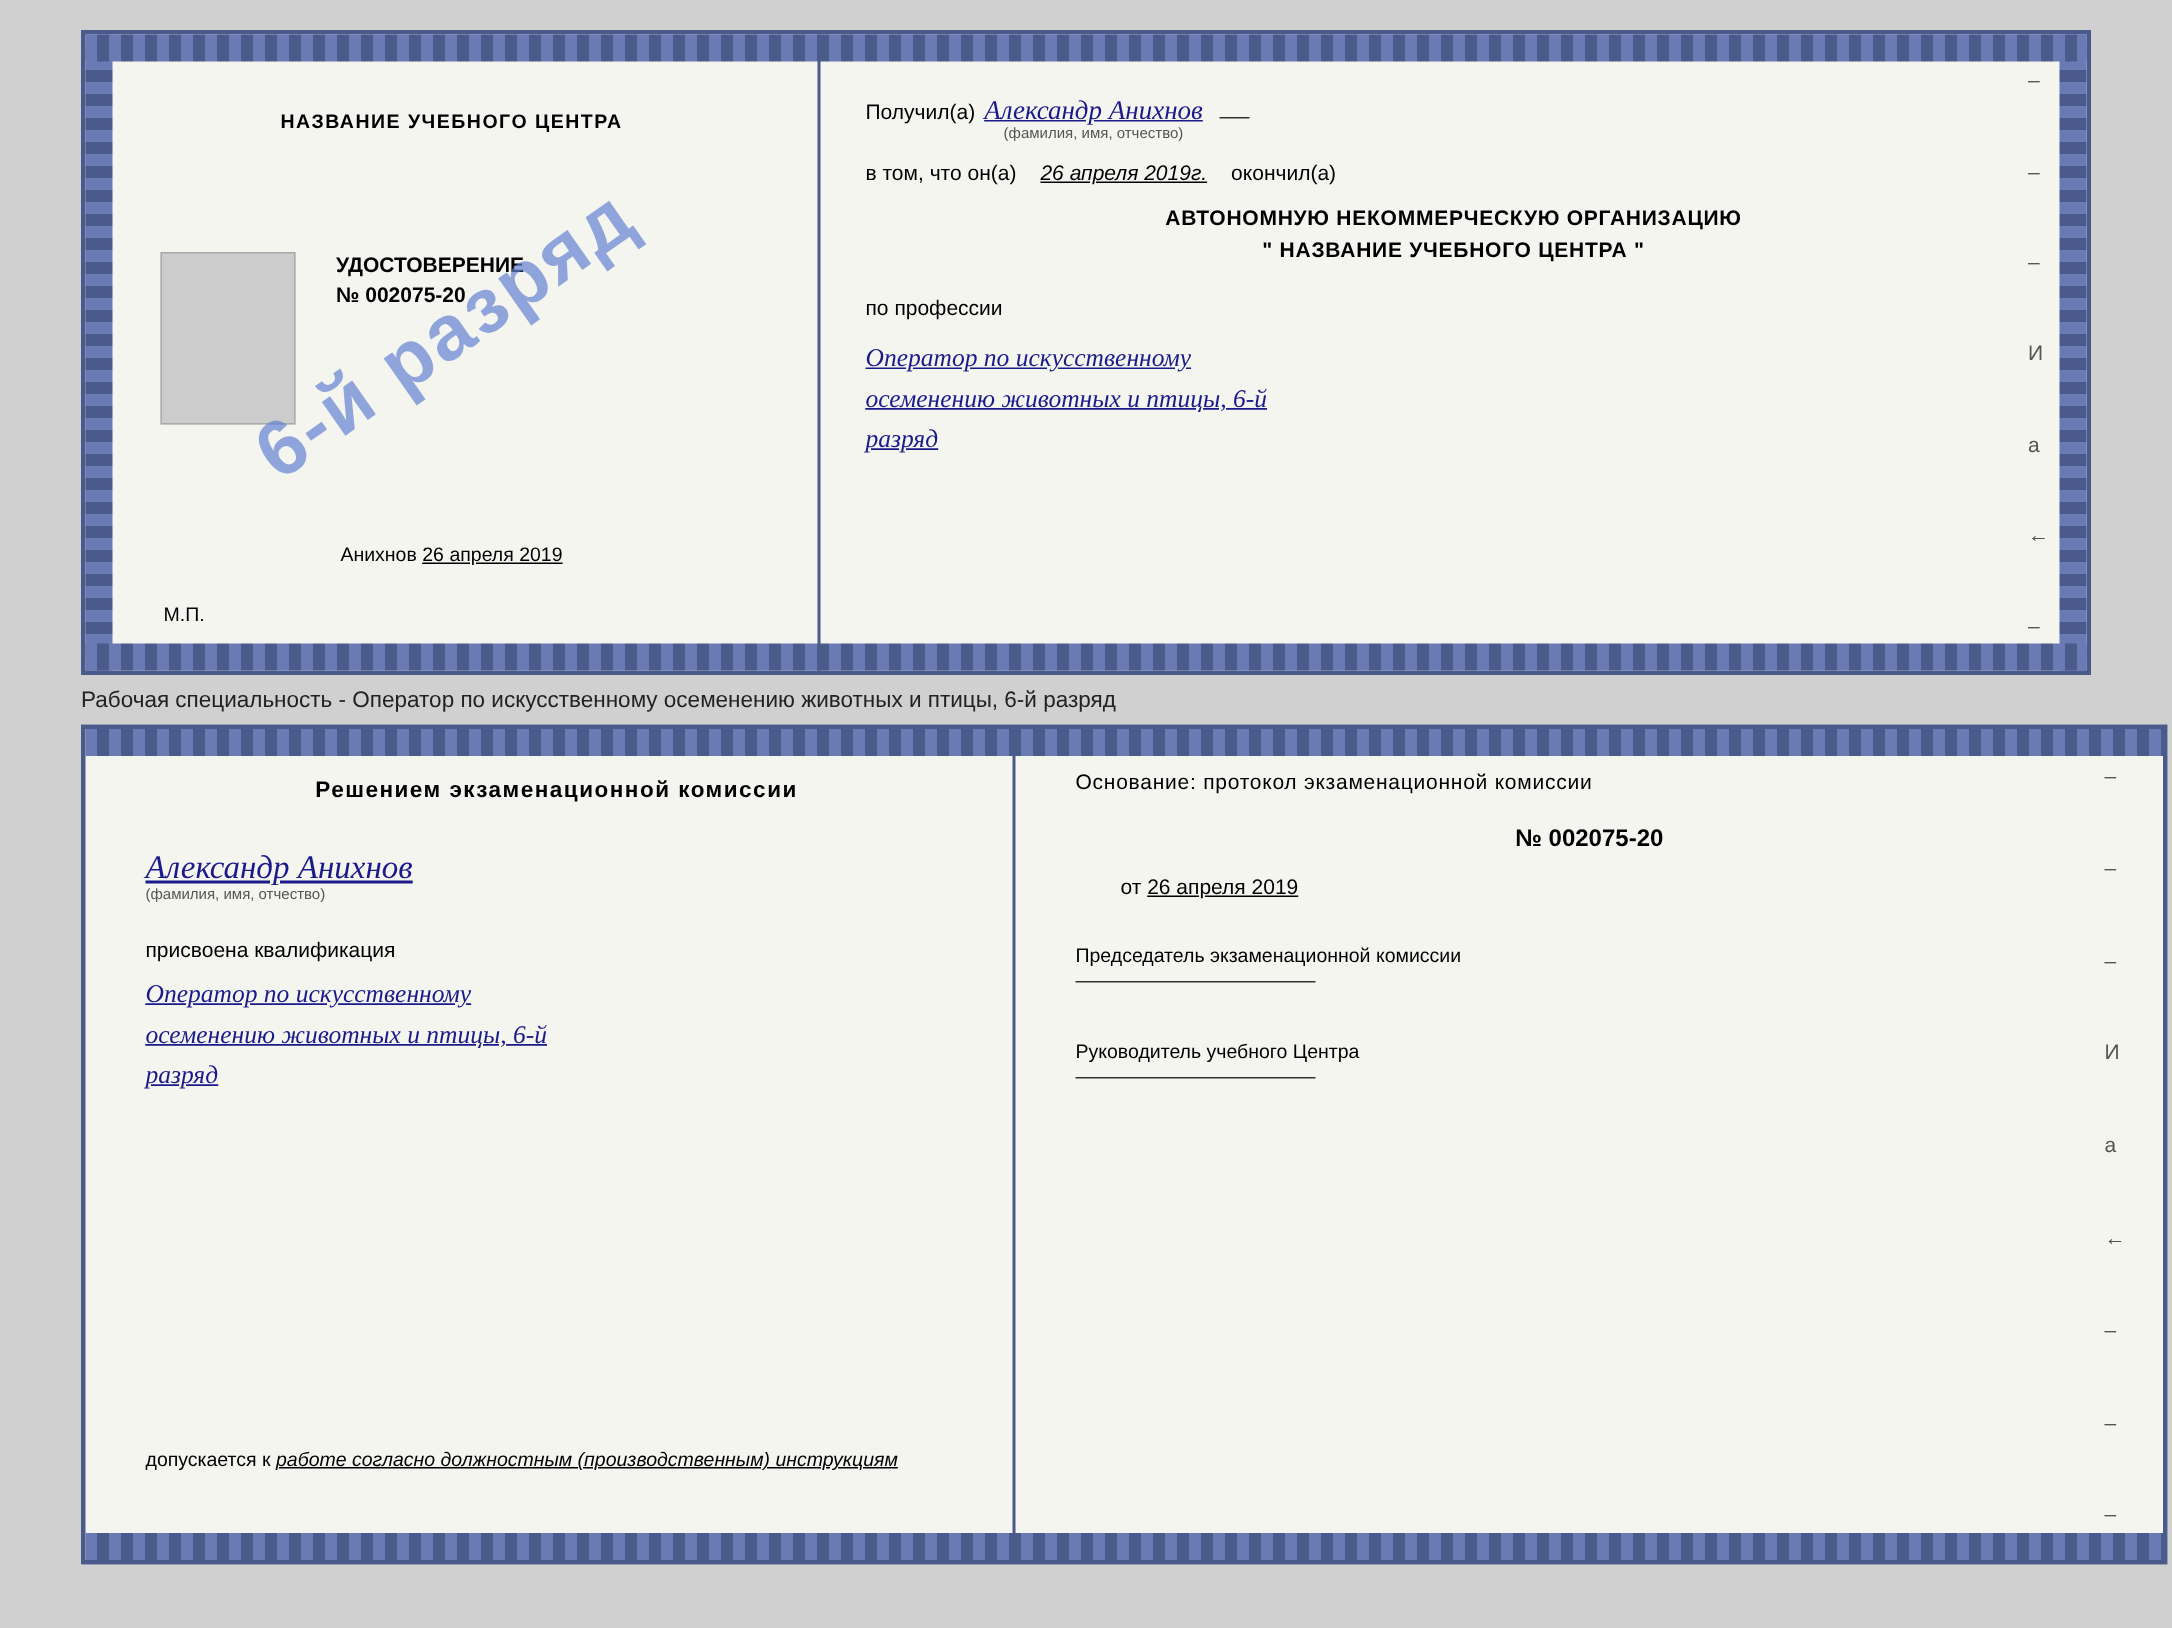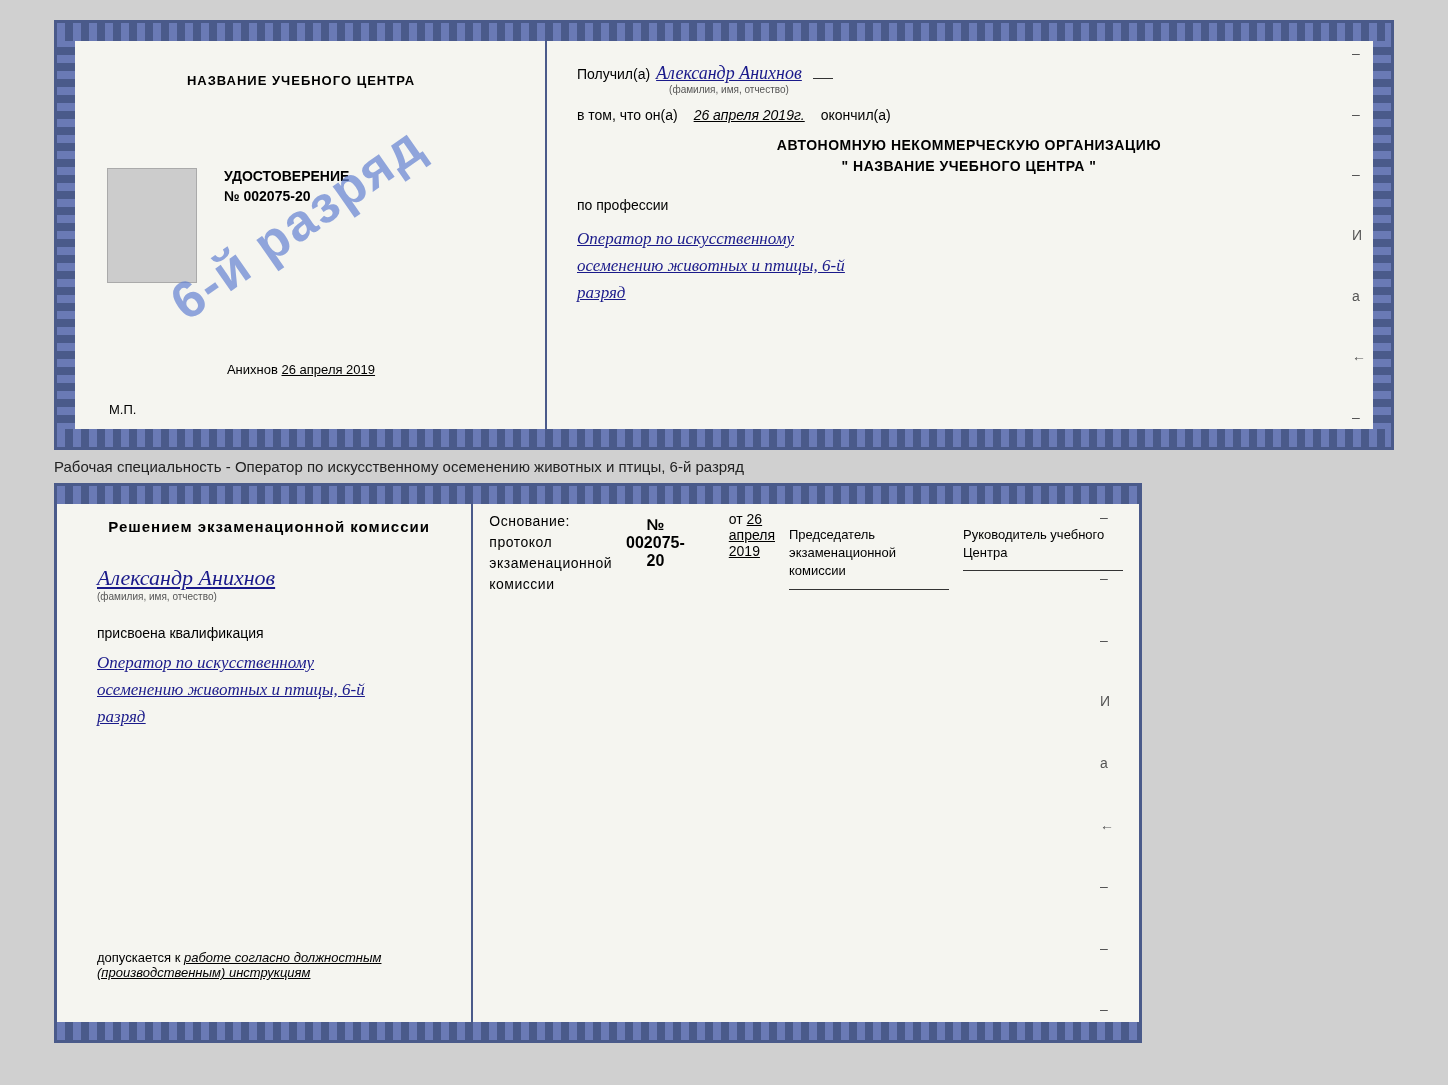--- a/index.html
+++ b/index.html
@@ -244,42 +244,42 @@
     .annotation-line {
       font-size: 15px;
       color: #222;
       padding: 8px 0;
       width: 1340px;
     }
 
     
     .cert-bottom {
       display: flex;
-      width: 1088px;
+      width: 1391px;
       height: 560px;
       border: 3px solid #4a5a8a;
       background: #f5f5f0;
       position: relative;
     }
 
     .cert-bottom-left {
       width: 620px;
       border-right: 2px solid #4a5a8a;
       padding: 30px 30px 20px 40px;
       display: flex;
       flex-direction: column;
       gap: 8px;
       position: relative;
     }
 
     .cert-bottom-right {
       flex: 1;
-      padding: 25px 16px;
-      display: flex;
-      flex-direction: row;
+      padding: 25px 40px;
+      display: flex;
+      flex-direction: column;
       gap: 14px;
       position: relative;
     }
 
     .decision-title {
       font-size: 15px;
       font-weight: bold;
       letter-spacing: 1px;
       text-align: center;
       line-height: 1.4;

